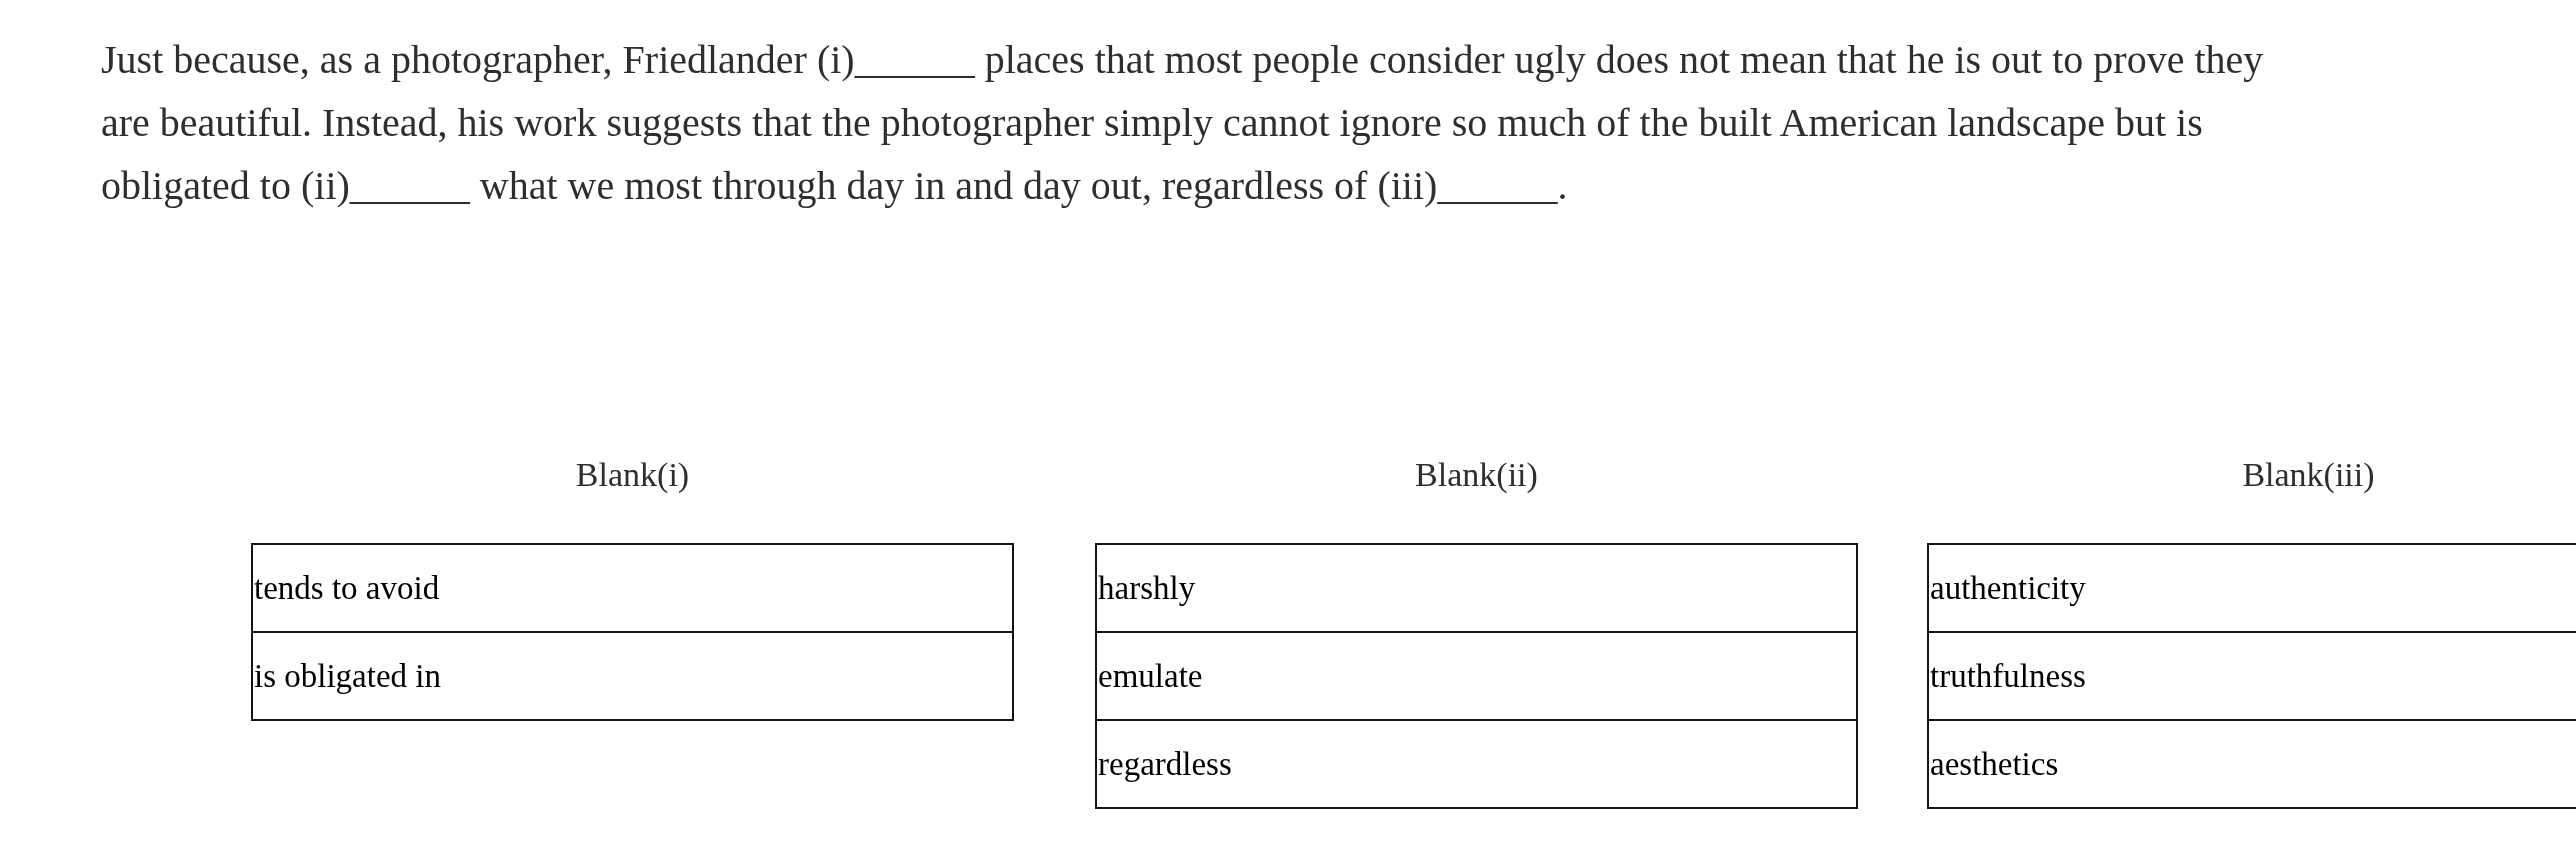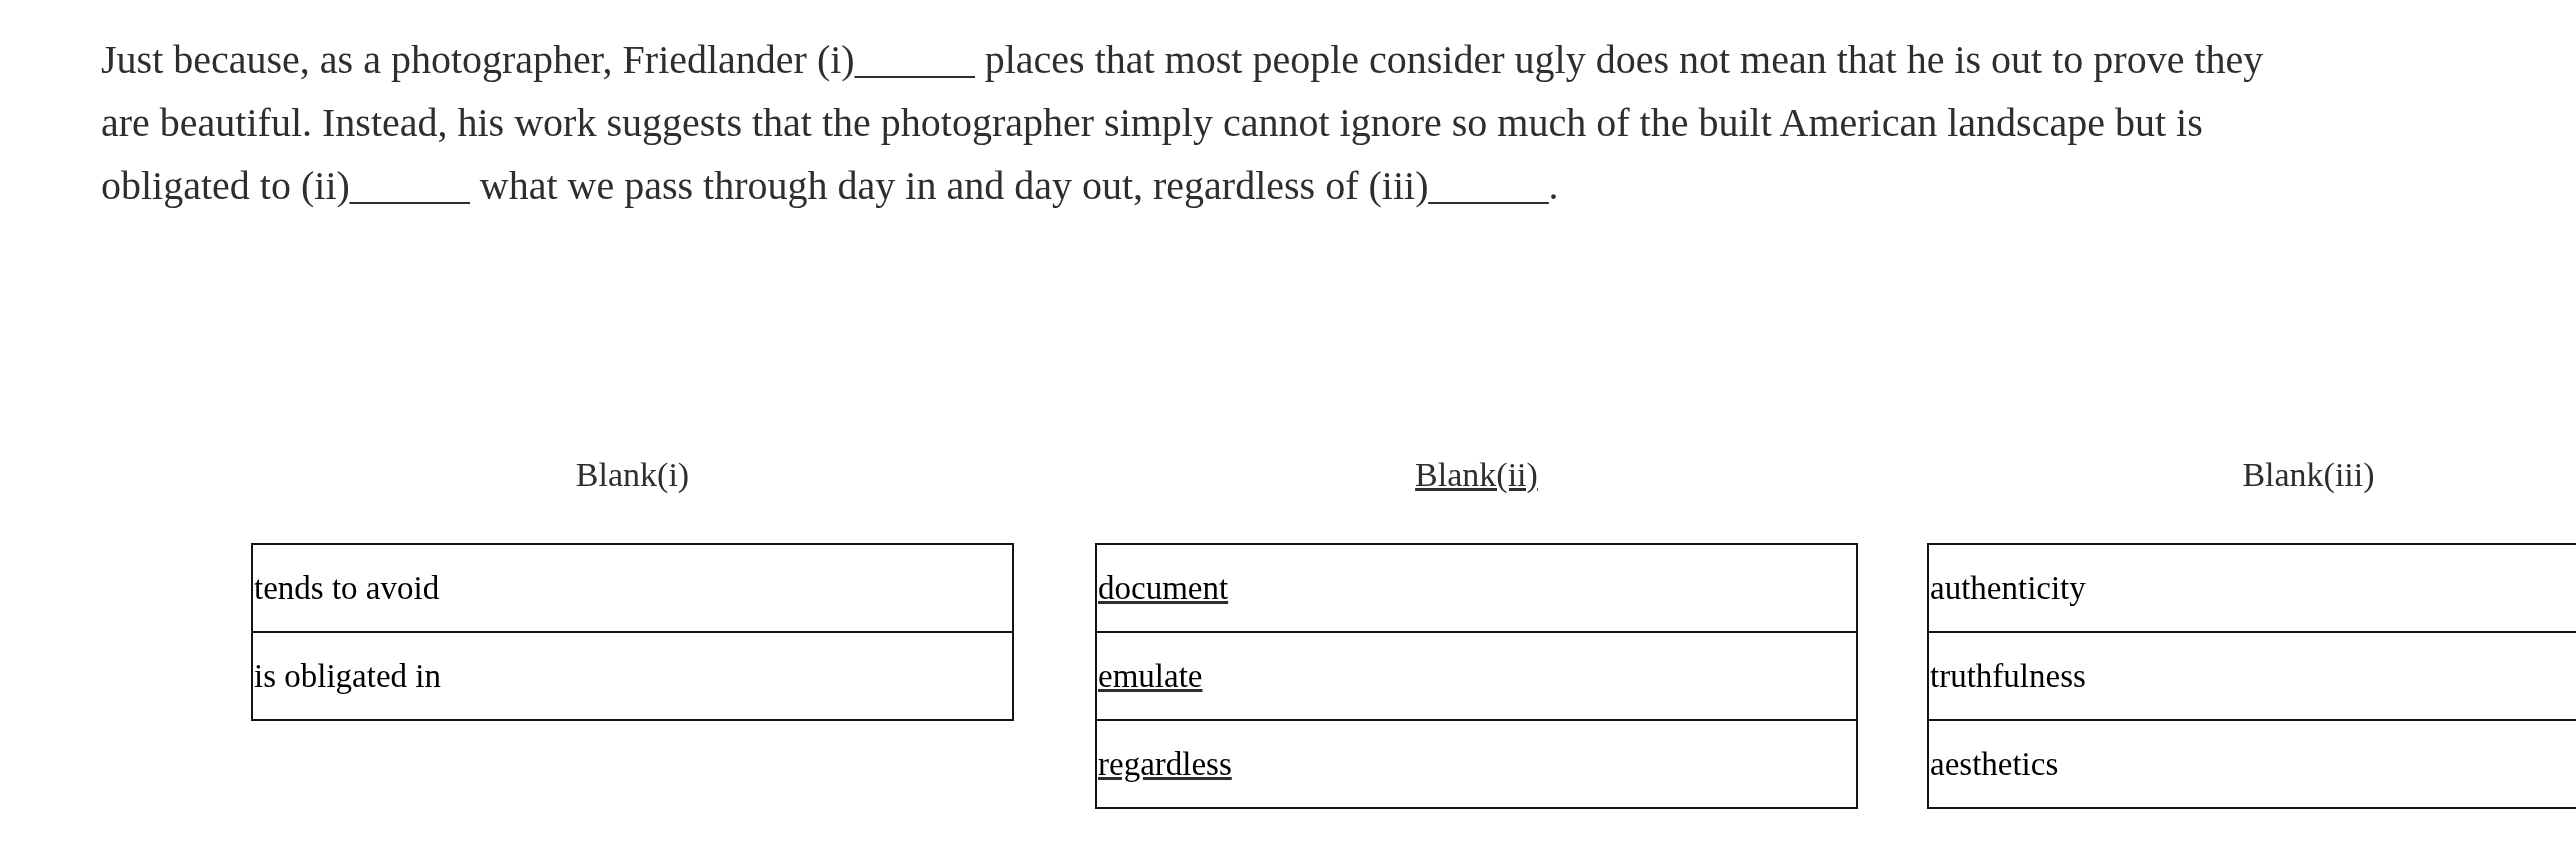--- a/index.html
+++ b/index.html
@@ -24,21 +24,21 @@
   }
   .choices {
     display: flex;
     align-items: flex-start;
     margin: 237px 0 0 251px;
   }
   .choice-col {
     width: 763px;
     flex: 0 0 auto;
   }
-  .choice-col:nth-child(2) { margin-left: 81px; text-decoration: underline; }
+  .choice-col:nth-child(2) { margin-left: 81px; }
   .choice-col:nth-child(3) { margin-left: 69px; }
   .col-header {
     text-align: center;
     font-size: 34px;
     line-height: 41px;
     height: 41px;
     color: #2e2e2e;
   }
   table.options {
     width: 100%;
@@ -56,21 +56,21 @@
     background: #ffffff;
     cursor: default;
   }
 </style>
 </head>
 <body>
 
 <div class="passage">
   <div class="passage-line">Just because, as a photographer, Friedlander (i)______ places that most people consider ugly does not mean that he is out to prove they</div>
   <div class="passage-line">are beautiful. Instead, his work suggests that the photographer simply cannot ignore so much of the built American landscape but is</div>
-  <div class="passage-line">obligated to (ii)______ what we pass through day in and day out, regardless of (iii)______.</div>
+  <div class="passage-line">obligated to (ii)______ what we most through day in and day out, regardless of (iii)______.</div>
 </div>
 
 <div class="choices">
 
   <div class="choice-col">
     <div class="col-header">Blank(i)</div>
     <table class="options">
       <tbody>
         <tr>
           <td>tends to avoid</td>
@@ -80,21 +80,21 @@
         </tr>
       </tbody>
     </table>
   </div>
 
   <div class="choice-col">
     <div class="col-header">Blank(ii)</div>
     <table class="options">
       <tbody>
         <tr>
-          <td>document</td>
+          <td>harshly</td>
         </tr>
         <tr>
           <td>emulate</td>
         </tr>
         <tr>
           <td>regardless</td>
         </tr>
       </tbody>
     </table>
   </div>

